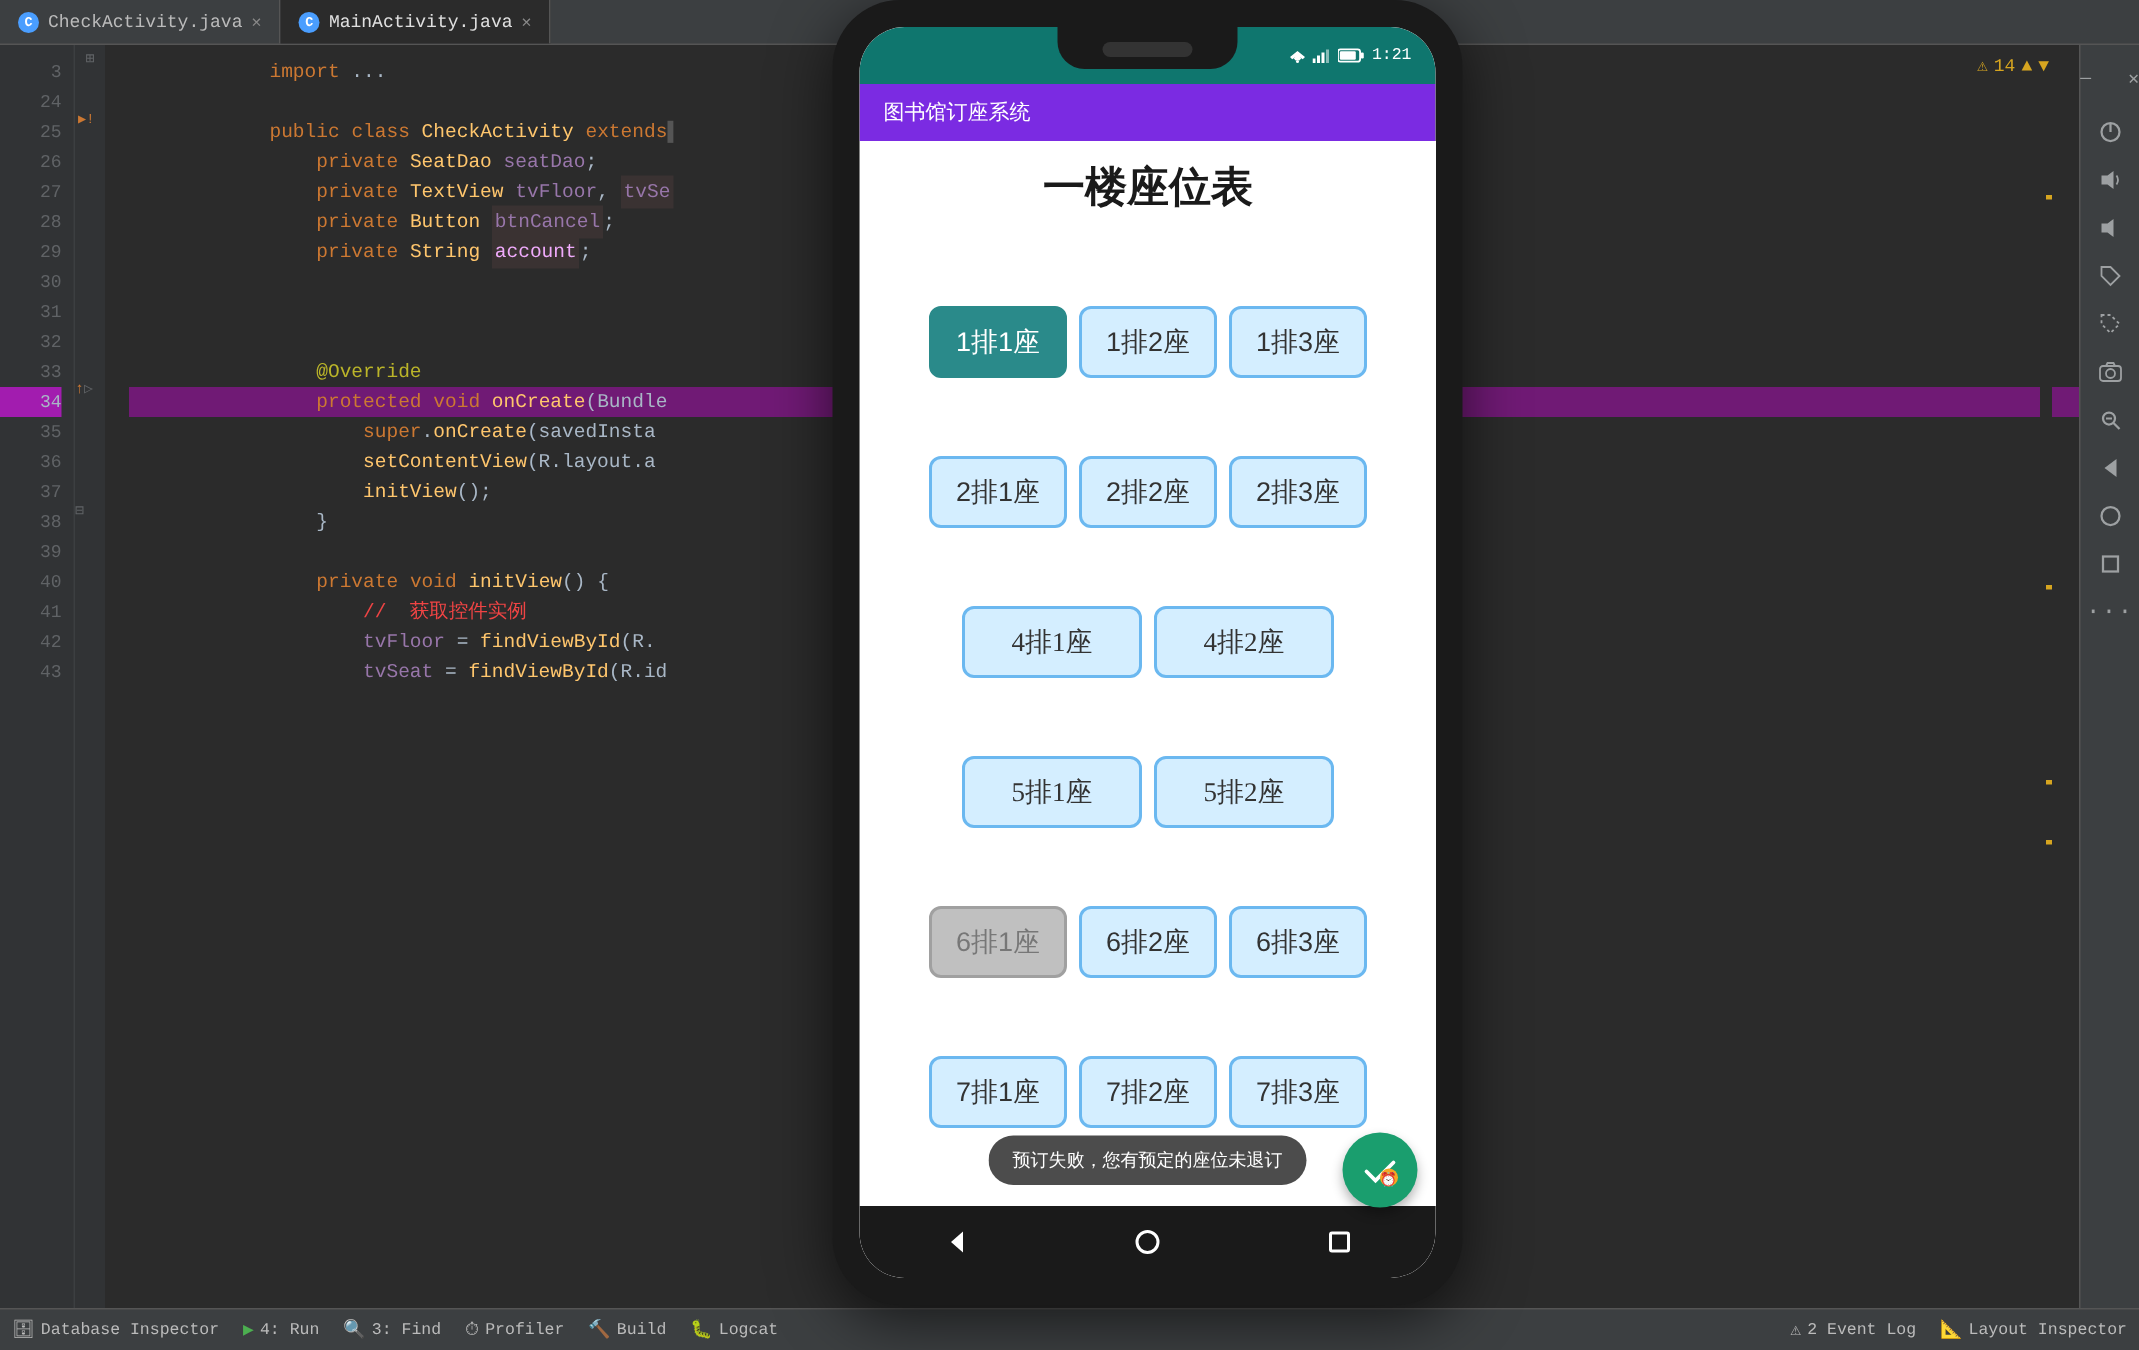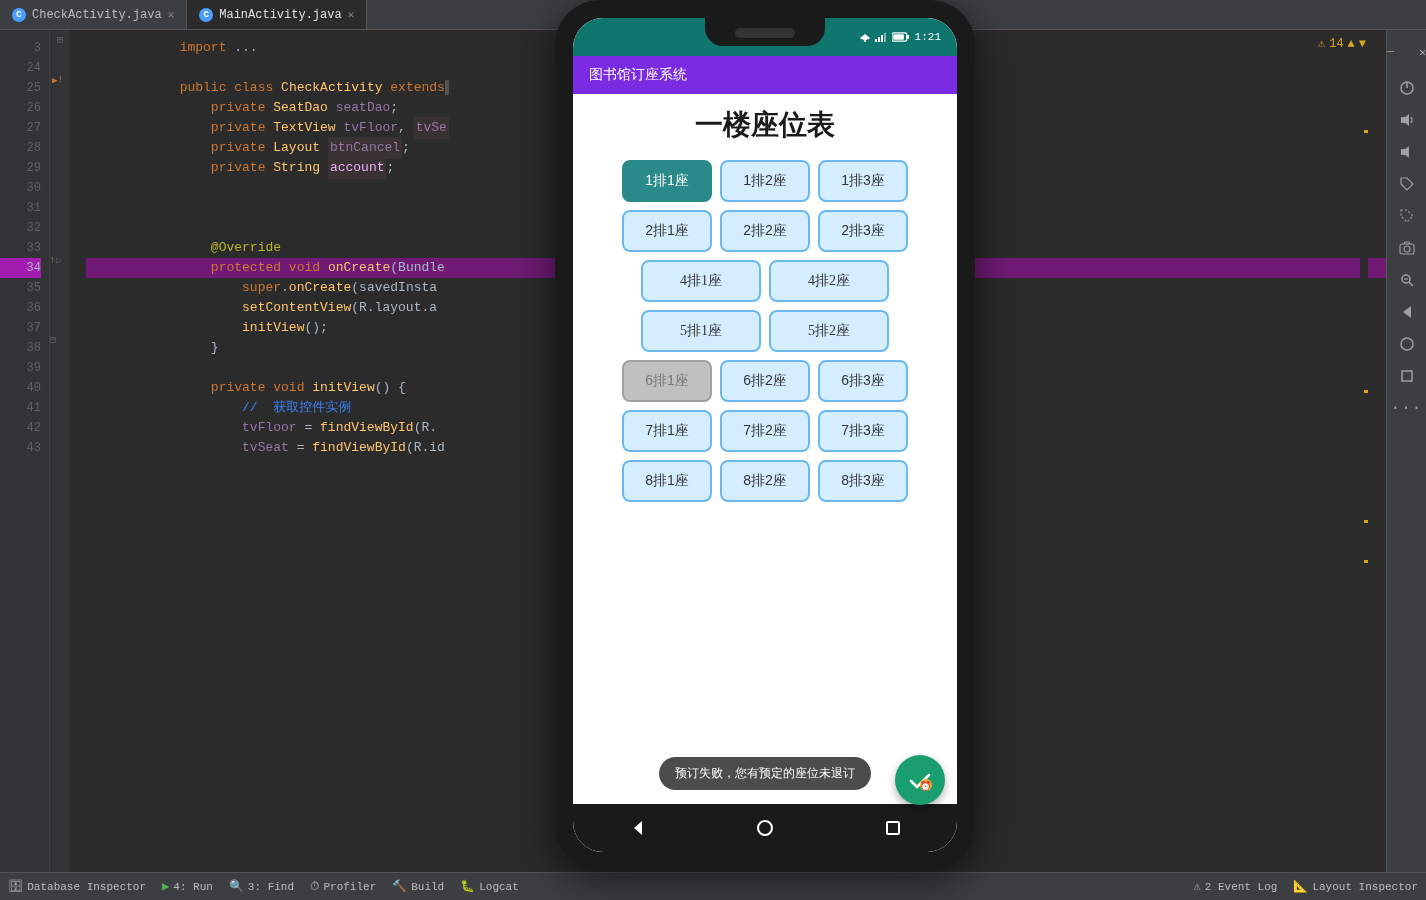--- a/index.html
+++ b/index.html
@@ -106,21 +106,21 @@
       position: relative;
     }
     .code-line.active-line {
       background: #701a75;
     }
 
     .kw { color: #cc7832; }
     .cls { color: #ffc66d; }
     .fn { color: #ffc66d; }
     .var { color: #9876aa; }
-    .cmt { color: #3b82f6; }
+    .cmt { color: #ef4444; }
     .ann { color: #bbb529; }
     .plain { color: #a9b7c6; }
 
     
     .right-sidebar {
       width: 40px;
       background: #3c3f41;
       display: flex;
       flex-direction: column;
       align-items: center;
@@ -292,25 +292,26 @@
       display: flex;
       gap: 8px;
       justify-content: center;
     }
     .seat-btn {
       padding: 10px 16px;
       border-radius: 8px;
       border: 2px solid #6bb8f0;
       background: #d4eeff;
       color: #333;
-      font-size: 14px;
+      font-size: 18px;
       font-family: sans-serif;
       cursor: pointer;
       min-width: 90px;
       text-align: center;
+      margin-top: 44px;
     }
     .seat-btn.selected {
       background: #2a8a8a;
       border-color: #2a8a8a;
       color: white;
     }
     .seat-btn.disabled {
       background: #c0c0c0;
       border-color: #a0a0a0;
       color: #777;
@@ -489,21 +490,21 @@
 
       <div class="code-line">
         &nbsp;&nbsp;&nbsp;&nbsp;&nbsp;&nbsp;&nbsp;&nbsp;<span class="kw">private</span>&nbsp;<span class="cls">SeatDao</span>&nbsp;<span class="var">seatDao</span><span class="plain">;</span>
       </div>
 
       <div class="code-line">
         &nbsp;&nbsp;&nbsp;&nbsp;&nbsp;&nbsp;&nbsp;&nbsp;<span class="kw">private</span>&nbsp;<span class="cls">TextView</span>&nbsp;<span class="var">tvFloor</span><span class="plain">,</span>&nbsp;<span style="background:#3a3232;color:#9876aa;padding:1px 2px;">tvSe</span>
       </div>
 
       <div class="code-line">
-        &nbsp;&nbsp;&nbsp;&nbsp;&nbsp;&nbsp;&nbsp;&nbsp;<span class="kw">private</span>&nbsp;<span class="cls">Layout</span>&nbsp;<span style="background:#3a3232;color:#9876aa;padding:1px 2px;">btnCancel</span><span class="plain">;</span>
+        &nbsp;&nbsp;&nbsp;&nbsp;&nbsp;&nbsp;&nbsp;&nbsp;<span class="kw">private</span>&nbsp;<span class="cls">Button</span>&nbsp;<span style="background:#3a3232;color:#9876aa;padding:1px 2px;">btnCancel</span><span class="plain">;</span>
       </div>
 
       <div class="code-line">
         &nbsp;&nbsp;&nbsp;&nbsp;&nbsp;&nbsp;&nbsp;&nbsp;<span class="kw">private</span>&nbsp;<span class="cls">String</span>&nbsp;<span style="background:#3a3232;color:#f0abfc;padding:1px 2px;">account</span><span class="plain">;</span>
       </div>
 
       <div class="code-line">&nbsp;</div>
 
       <div class="code-line">&nbsp;</div>
 

